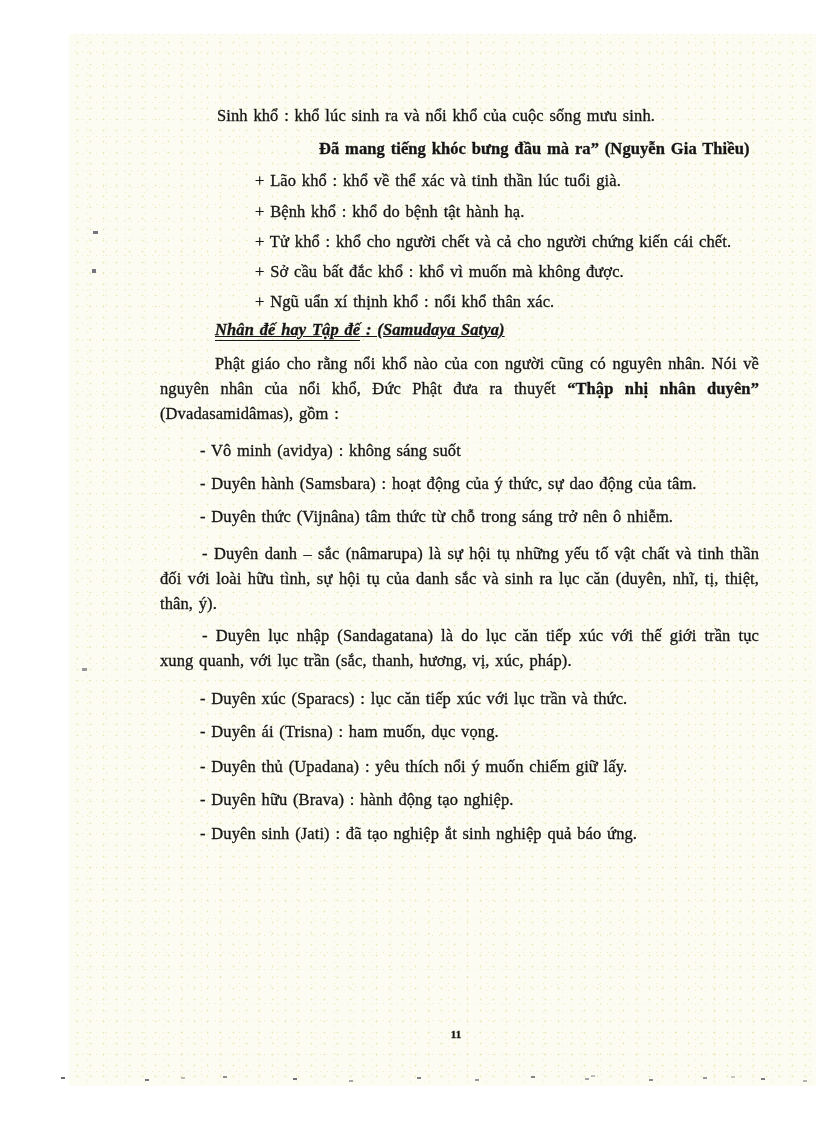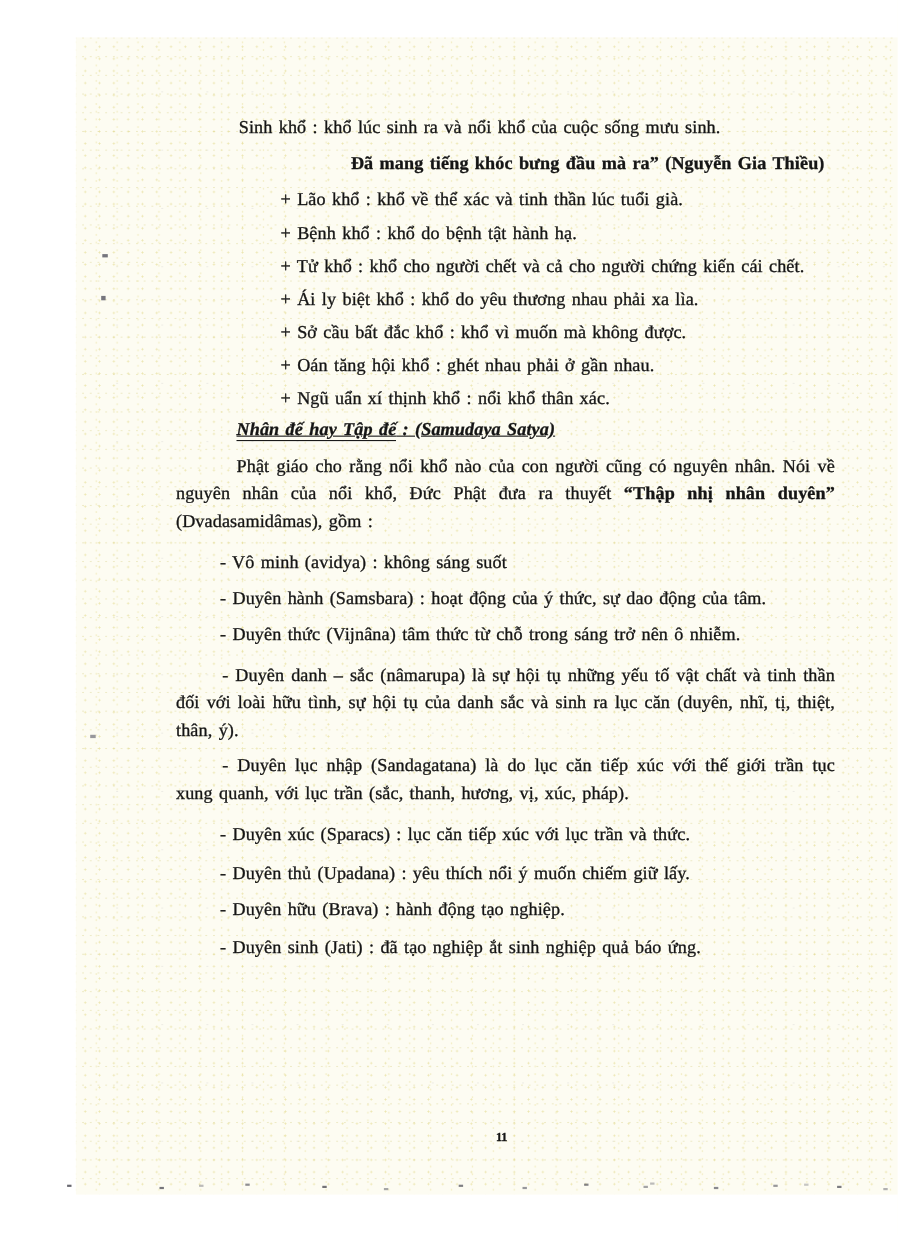--- a/index.html
+++ b/index.html
@@ -72,38 +72,37 @@
   <div class="content">
 
     <div class="line" style="margin-left:57px;">Sinh khổ : khổ lúc sinh ra và nổi khổ của cuộc sống mưu sinh.</div>
 
 
     <div class="line b" style="margin-left:159px;margin-top:8px;">Đã mang tiếng khóc bưng đầu mà ra” (Nguyễn Gia Thiều)</div>
 
     <div class="line" style="margin-left:95px;margin-top:7px;">+ Lão khổ : khổ về thể xác và tinh thần lúc tuổi già.</div>
     <div class="line" style="margin-left:95px;margin-top:6px;">+ Bệnh khổ : khổ do bệnh tật hành hạ.</div>
     <div class="line" style="margin-left:95px;margin-top:5px;">+ Tử khổ : khổ cho người chết và cả cho người chứng kiến cái chết.</div>
-    <div class="line" style="margin-left:95px;margin-top:5px;">+ Ái ly biệt khổ : khổ do yêu thương nhau phải xa lìa.</div>
     <div class="line" style="margin-left:95px;margin-top:5px;">+ Sở cầu bất đắc khổ : khổ vì muốn mà không được.</div>
-    <div class="line" style="margin-left:95px;margin-top:5px;">+ Oán tăng hội khổ : ghét nhau phải ở gần nhau.</div>
     <div class="line" style="margin-left:95px;margin-top:5px;">+ Ngũ uẩn xí thịnh khổ : nổi khổ thân xác.</div>
 
     <div class="line heading" style="margin-left:55px;margin-top:3px;text-decoration:underline;"><span class="u">Nhân đế hay Tập đế</span><span> : (Samudaya Satya)</span></div>
 
     <div class="para" style="margin-top:9px;text-indent:55px;"><span>Phật giáo cho rằng nổi khổ nào của con người cũng có nguyên nhân. Nói về nguyên nhân của nổi khổ, Đức Phật đưa ra thuyết </span><span class="b">“Thập nhị nhân duyên”</span><span> (Dvadasamidâmas), gồm :</span></div>
 
     <div class="line" style="margin-left:40px;margin-top:12px;">- Vô minh (avidya) : không sáng suốt</div>
     <div class="line" style="margin-left:40px;margin-top:8px;">- Duyên hành (Samsbara) : hoạt động của ý thức, sự dao động của tâm.</div>
     <div class="line" style="margin-left:40px;margin-top:8px;">- Duyên thức (Vijnâna) tâm thức từ chỗ trong sáng trở nên ô nhiễm.</div>
 
     <div class="para" style="margin-top:12px;text-indent:42px;">- Duyên danh – sắc (nâmarupa) là sự hội tụ những yếu tố vật chất và tinh thần đối với loài hữu tình, sự hội tụ của danh sắc và sinh ra lục căn (duyên, nhĩ, tị, thiệt, thân, ý).</div>
 
     <div class="para" style="margin-top:7px;text-indent:42px;">- Duyên lục nhập (Sandagatana) là do lục căn tiếp xúc với thế giới trần tục xung quanh, với lục trần (sắc, thanh, hương, vị, xúc, pháp).</div>
 
     <div class="line" style="margin-left:40px;margin-top:13px;">- Duyên xúc (Sparacs) : lục căn tiếp xúc với lục trần và thức.</div>
+    <div class="line" style="margin-left:40px;margin-top:8px;">- Duyên ái (Trisna) : ham muốn, dục vọng.</div>
     <div class="line" style="margin-left:40px;margin-top:10px;">- Duyên thủ (Upadana) : yêu thích nổi ý muốn chiếm giữ lấy.</div>
     <div class="line" style="margin-left:40px;margin-top:8px;">- Duyên hữu (Brava) : hành động tạo nghiệp.</div>
     <div class="line" style="margin-left:40px;margin-top:9px;">- Duyên sinh (Jati) : đã tạo nghiệp ắt sinh nghiệp quả báo ứng.</div>
   </div>
 
   <div class="page-number">11</div>
 
   <div class="noise-bottom"></div>
   <div class="noise-right"></div>
   <div class="speck speck-1"></div>

